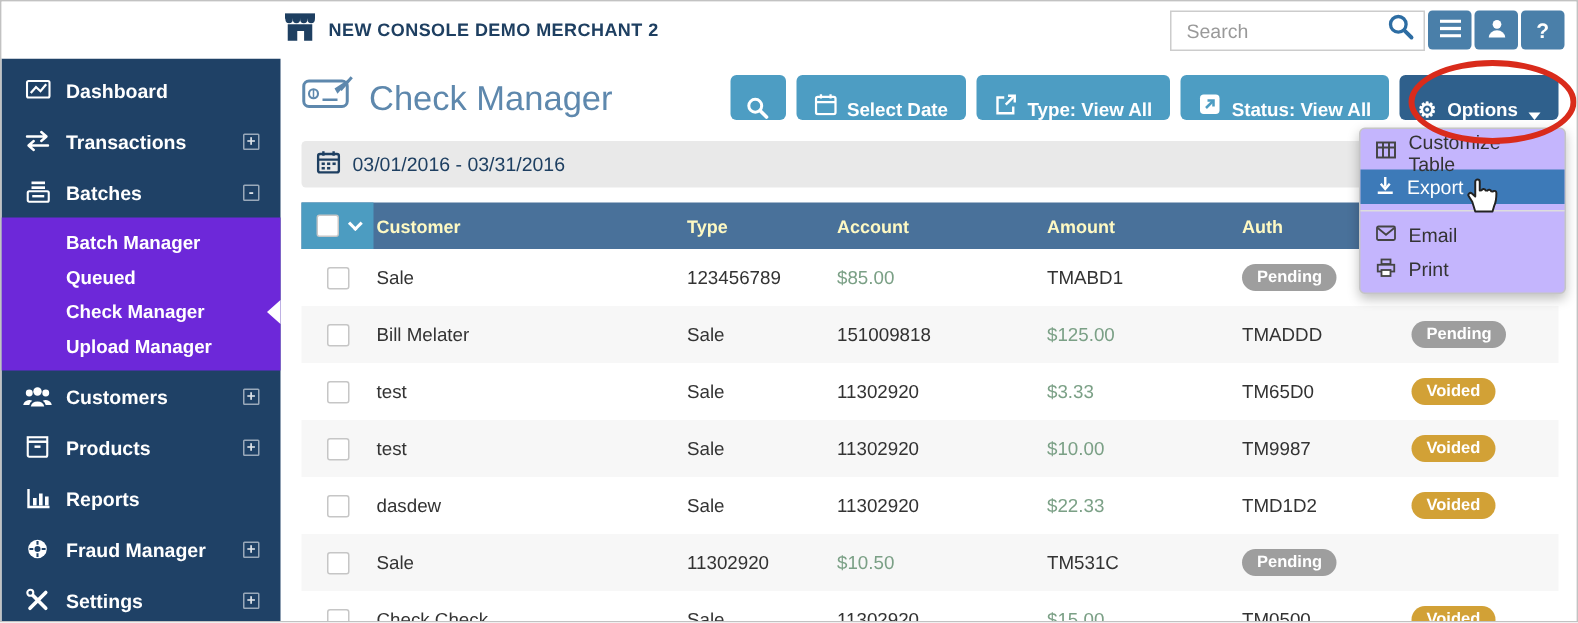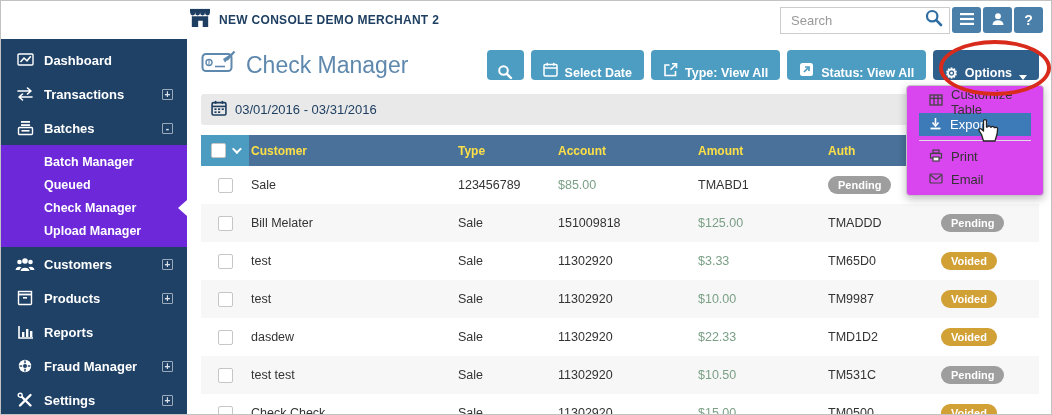--- a/index.html
+++ b/index.html
@@ -53,41 +53,41 @@
   .gear-glyph { font-size:14px; line-height:1; }
 
   .date-bar { margin:3px 12px 0 14px; height:31px; background:#e9e9e9; border-radius:3px;
               display:flex; align-items:center; gap:8px; padding:0 10px;
               color:#1e3f61; font-size:13px; }
 
   
   .tbl { margin:10px 12px 0 14px; }
   .grid-row { display:grid; grid-template-columns:48px 207px 100px 140px 130px 113px 1fr;
               align-items:center; }
-  .thead { height:31px; background:#49719a; color:#fde047; font-size:12px; font-weight:bold; }
+  .thead { height:31px; background:#49719a; color:#fef9c3; font-size:12px; font-weight:bold; }
   .thead .cell { padding-left:2px; }
   .check-head { background:#4c9cc1; height:31px; display:flex; align-items:center;
                 justify-content:center; gap:6px; }
   .chev { width:7px; height:7px; border-right:2px solid #fff; border-bottom:2px solid #fff;
           transform:rotate(45deg) translateY(-2px); }
   .cb { width:15px; height:15px; background:#fff; border:1px solid #c6c6c6; border-radius:2px;
         cursor:pointer; }
   .trow { height:38px; font-size:12.5px; color:#333; }
   .trow:nth-child(odd) { background:#f7f7f7; }
   .trow .cell { padding-left:2px; }
   .trow .cb-cell { display:flex; justify-content:center; }
   .amount { color:#7ba086; }
   .badge { display:inline-block; padding:3px 10px; border-radius:10px; color:#fff;
            font-weight:bold; font-size:11px; }
   .badge.pending { background:#9e9e9e; }
   .badge.voided  { background:#d2a136; }
 
   
-  .dropdown { position:absolute; left:905px; top:84px; width:138px; background:#d946ef;
-              border:1px solid #c5c5c5; border-radius:4px; padding:4px 12px;
+  .dropdown { position:absolute; left:905px; top:84px; width:138px; background:#c4b5fd;
+              border:1px solid #c5c5c5; border-radius:4px; padding:4px 0;
               box-shadow:0 3px 8px rgba(0,0,0,.25); z-index:30; }
   .menu-item { height:23px; display:flex; align-items:center; gap:8px; padding:0 10px;
                font-size:13px; color:#333; cursor:pointer; }
   .menu-item.active { background:#3d7ab8; color:#fff; }
   .menu-divider { border-top:1px solid #ddd; margin:4px 0; }
 
   .cursor-hand { position:absolute; left:974px; top:116px; z-index:40; pointer-events:none; }
   .annotation-circle { position:absolute; left:938px; top:39px; width:112px; height:56px;
               border:4px solid #d92b1b; border-radius:50%; z-index:50; pointer-events:none; }
 </style>
@@ -410,21 +410,20 @@
         <div class="cell">11302920</div>
         <div class="cell amount">$22.33</div>
         <div class="cell">TMD1D2</div>
         <div class="cell"><span class="badge voided">Voided</span></div>
       </div>
 
       <div class="grid-row trow">
         <div class="cb-cell">
             <span class="cb"></span>
           </div>
-        <div class="cell">test test</div>
         <div class="cell">Sale</div>
         <div class="cell">11302920</div>
         <div class="cell amount">$10.50</div>
         <div class="cell">TM531C</div>
         <div class="cell"><span class="badge pending">Pending</span></div>
       </div>
 
       <div class="grid-row trow">
         <div class="cb-cell">
             <span class="cb"></span>
@@ -457,36 +456,36 @@
           <line x1="6.5" y1="1" x2="6.5" y2="7.5" stroke="#fff" stroke-width="1.6"></line>
           <path d="M3.5 5.5 L6.5 9 L9.5 5.5" fill="none" stroke="#fff" stroke-width="1.6"></path>
           <line x1="1.5" y1="11.5" x2="11.5" y2="11.5" stroke="#fff" stroke-width="1.8"></line>
         </svg>
       </span>
       <span>Export</span>
     </div>
     <div class="menu-divider"></div>
     <div class="menu-item">
       <span>
+        <svg width="14" height="11" viewBox="0 0 14 11">
+          <rect x="1" y="1" width="12" height="9" rx="1" fill="none" stroke="#444" stroke-width="1.2"></rect>
+          <path d="M1.5 2 L7 6.5 L12.5 2" fill="none" stroke="#444" stroke-width="1.2"></path>
+        </svg>
+      </span>
+      <span>Email</span>
+    </div>
+    <div class="menu-item">
+      <span>
         <svg width="14" height="13" viewBox="0 0 14 13">
           <rect x="4" y="1" width="6" height="3" fill="none" stroke="#444" stroke-width="1.2"></rect>
           <rect x="1.5" y="4.5" width="11" height="4.5" fill="none" stroke="#444" stroke-width="1.2"></rect>
           <rect x="4" y="8" width="6" height="4" fill="#fff" stroke="#444" stroke-width="1.2"></rect>
         </svg>
       </span>
       <span>Print</span>
-    </div>
-    <div class="menu-item">
-      <span>
-        <svg width="14" height="11" viewBox="0 0 14 11">
-          <rect x="1" y="1" width="12" height="9" rx="1" fill="none" stroke="#444" stroke-width="1.2"></rect>
-          <path d="M1.5 2 L7 6.5 L12.5 2" fill="none" stroke="#444" stroke-width="1.2"></path>
-        </svg>
-      </span>
-      <span>Email</span>
     </div>
   </div>
 
   <div class="cursor-hand">
     <svg width="24" height="26" viewBox="0 0 24 26">
       <path d="M8.5 24 L6.5 17.5 L4.2 13.8 c-1 -1.4 .8 -2.9 2.1 -1.8 L8.5 14 V4.2 c0 -2 3 -2 3 0 V10 l1.3 -.2 c.3 -1.2 2.4 -1.1 2.6 .2 l1.2 .1 c.4 -1 2.3 -.8 2.5 .4 l1.1 .2 c.6 -.8 2.4 -.5 2.4 .9 c0 3.2 -.4 6.3 -1.5 8.7 L20 24 Z" fill="#fff" stroke="#222" stroke-width="1.3" stroke-linejoin="round"></path>
     </svg>
   </div>
 
   <div class="annotation-circle"></div>

